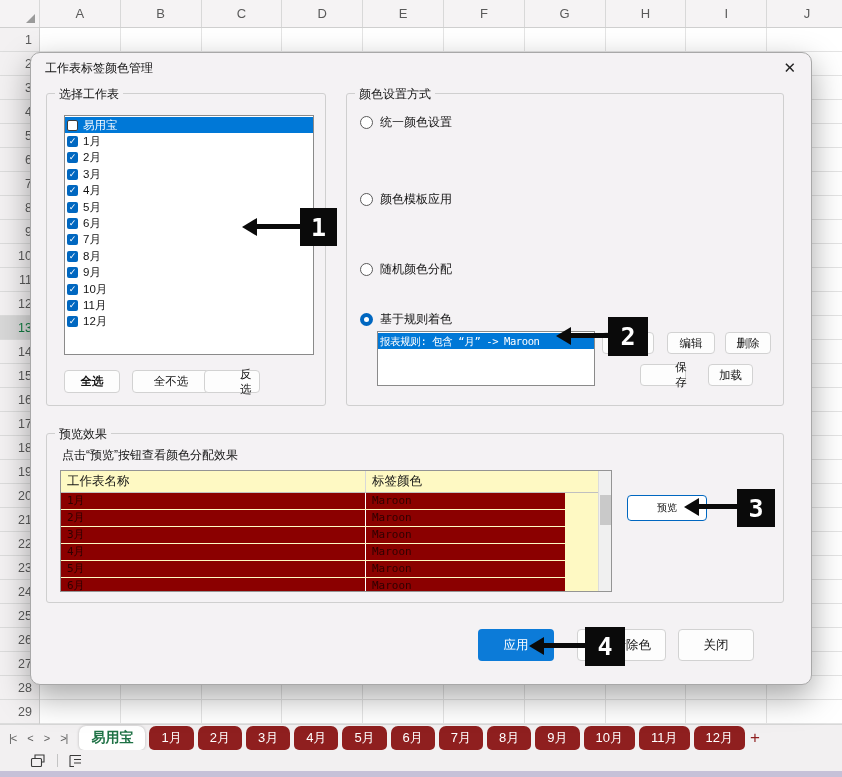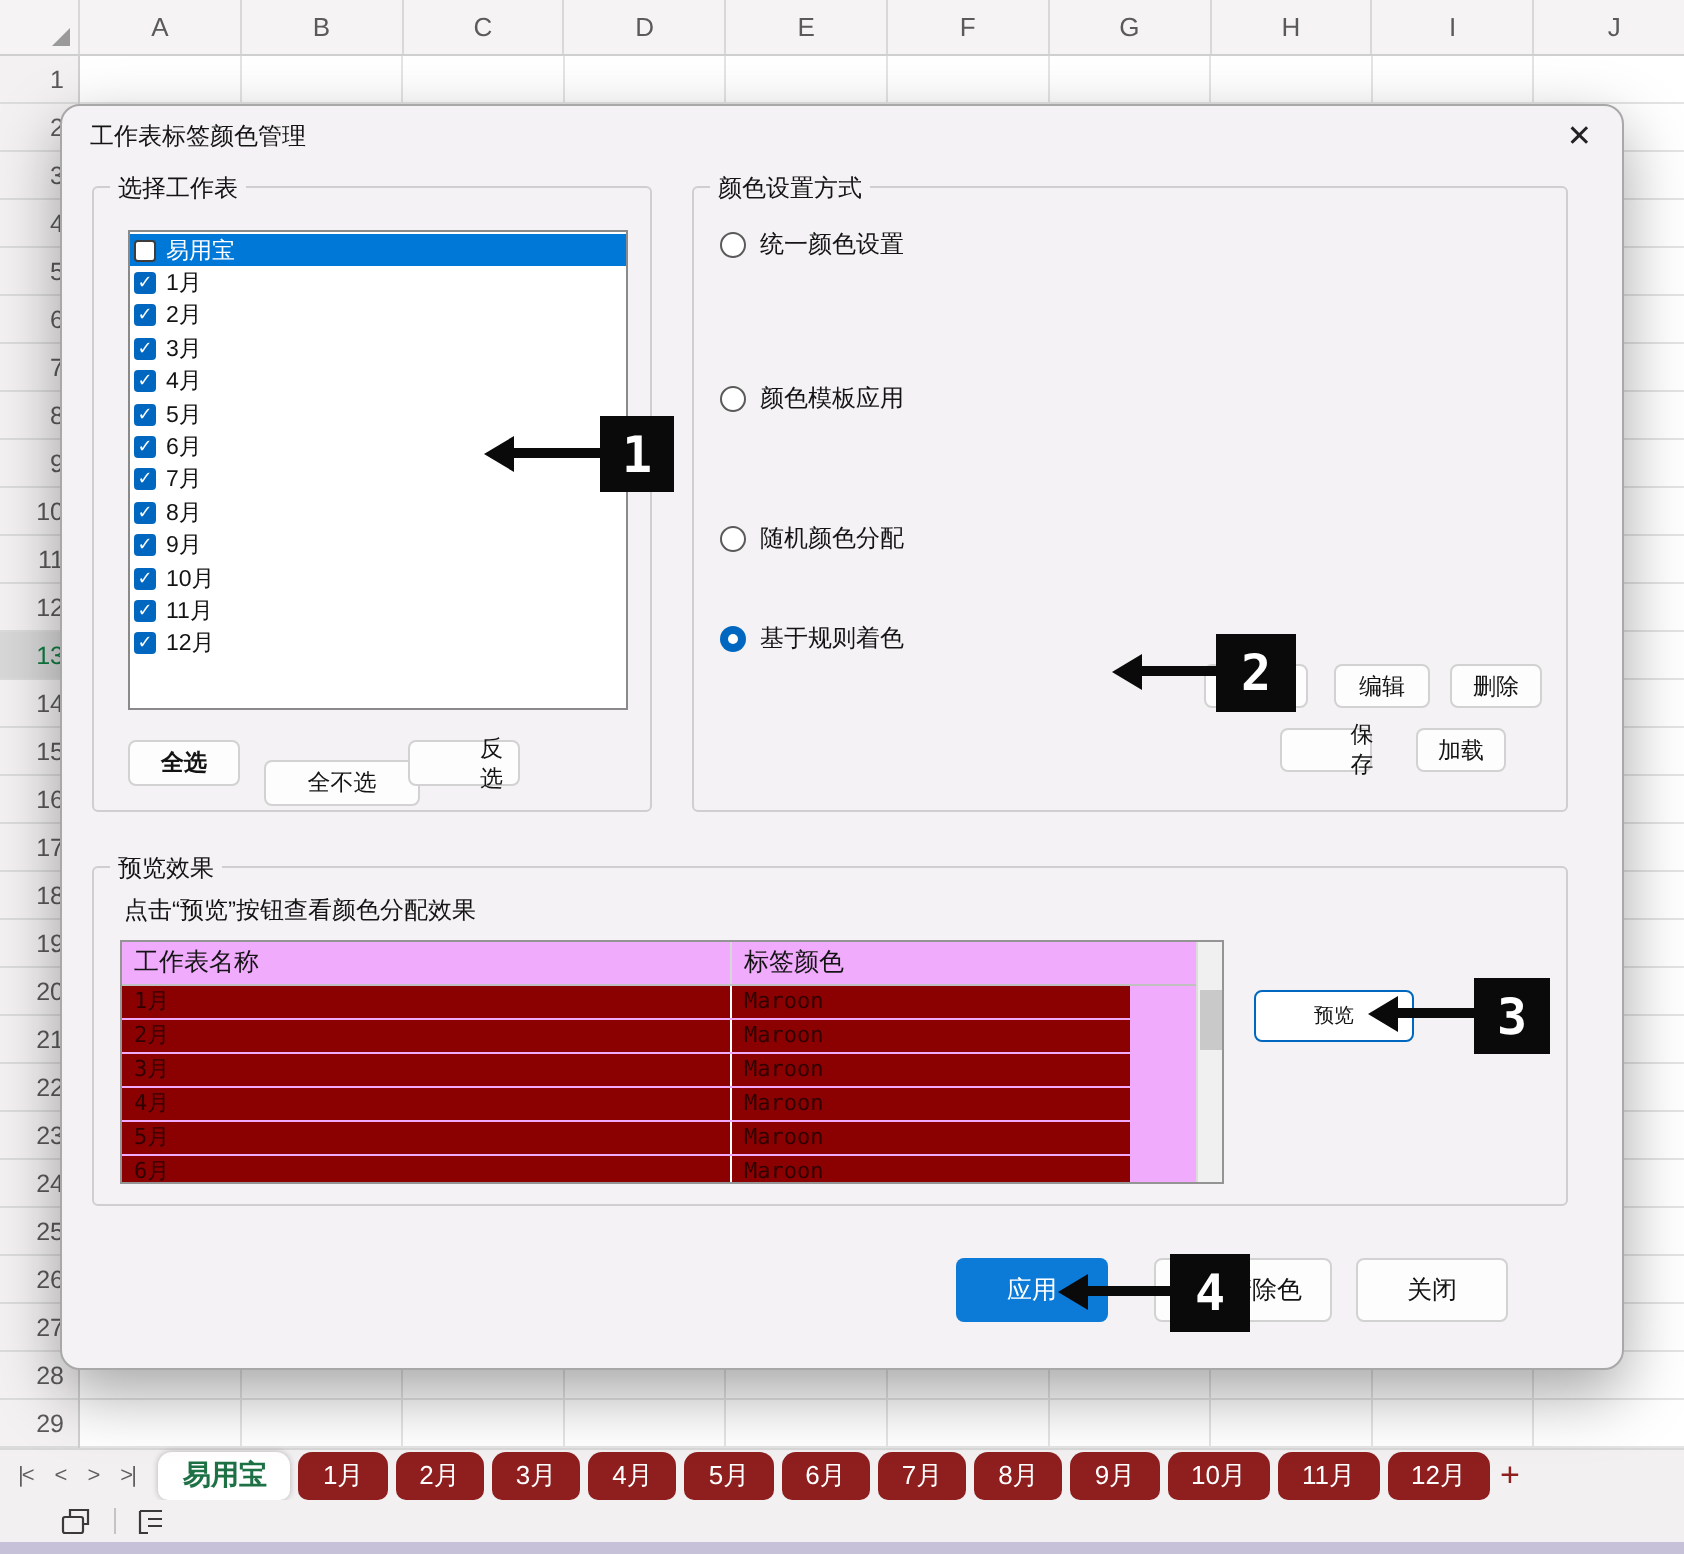--- a/index.html
+++ b/index.html
@@ -65,21 +65,21 @@
   .radio.off{border:1px solid #5a5a5a;background:#fff;}
   .radio.on{background:#0067c0;}
   .radio.on::after{content:"";position:absolute;left:4px;top:4px;width:5px;height:5px;
     background:#fff;border-radius:50%;}
   .rulelist{position:absolute;left:30px;top:237px;width:218px;height:55px;background:#fff;
     border:1px solid #8a8a8a;padding-top:1px;}
   .rule{height:16px;background:var(--sel);color:#fff;font-size:10.5px;line-height:16px;
     padding:0 2px;white-space:nowrap;overflow:hidden;
     font-family:"DejaVu Sans Mono",monospace;letter-spacing:-0.4px;}
   .hint{position:absolute;left:15px;top:13px;font-size:12px;}
-  .ptable{position:absolute;left:13px;top:36px;width:552px;height:122px;background:#f0abfc;
+  .ptable{position:absolute;left:13px;top:36px;width:552px;height:122px;background:#fef9c3;
     border:1px solid #949494;overflow:hidden;}
   .phead{height:22px;display:flex;align-items:center;border-bottom:1px solid #c0c0c0;font-size:12.5px;}
   .phc1{width:305px;height:100%;display:flex;align-items:center;padding-left:6px;
     border-right:1px solid #d8d8d8;}
   .phc2{flex:1;padding-left:6px;}
   .prow{height:16px;margin-bottom:1px;display:flex;
     background:linear-gradient(to right,var(--maroon) 0 504px,transparent 504px);}
   .prow .c1{width:305px;padding-left:6px;border-right:1px solid #fff;font-size:11px;
     color:#2f0000;line-height:16px;font-family:"DejaVu Sans Mono",monospace;}
   .prow .c2{padding-left:6px;font-size:11px;color:#2f0000;line-height:16px;
@@ -207,26 +207,29 @@
           <div class="lrow">
             <div class="cbx checked">✓</div>
             <div>11月</div>
           </div>
           <div class="lrow">
             <div class="cbx checked">✓</div>
             <div>12月</div>
           </div>
         </div>
     <div class="btn" style="left: 17px; top: 276px; width: 56px; height: 23px; font-weight: bold;">全选</div>
-        <div class="btn" style="left: 85px; top: 276px; width: 78px; height: 23px; margin-top: 10px;">全不选</div>
+        <div class="btn" style="left: 85px; top: 276px; width: 78px; height: 23px;">全不选</div>
         <div class="btn" style="left: 157px; top: 276px; width: 56px; height: 23px; padding-left: 35px;">反选</div>
       </div>
 
     <div class="groupbox g2">
       <div class="grouplabel">颜色设置方式</div>
+      <div class="rulelist">
+          <div class="rule">报表规则: 包含 “月” -&gt; Maroon</div>
+        </div>
     <div class="radio-row" style="top: 20px;">
           <div class="radio off"></div>
           <div>统一颜色设置</div>
         </div>
         <div class="radio-row" style="top: 97px;">
           <div class="radio off"></div>
           <div>颜色模板应用</div>
         </div>
         <div class="radio-row" style="top: 167px;">
           <div class="radio off"></div>

